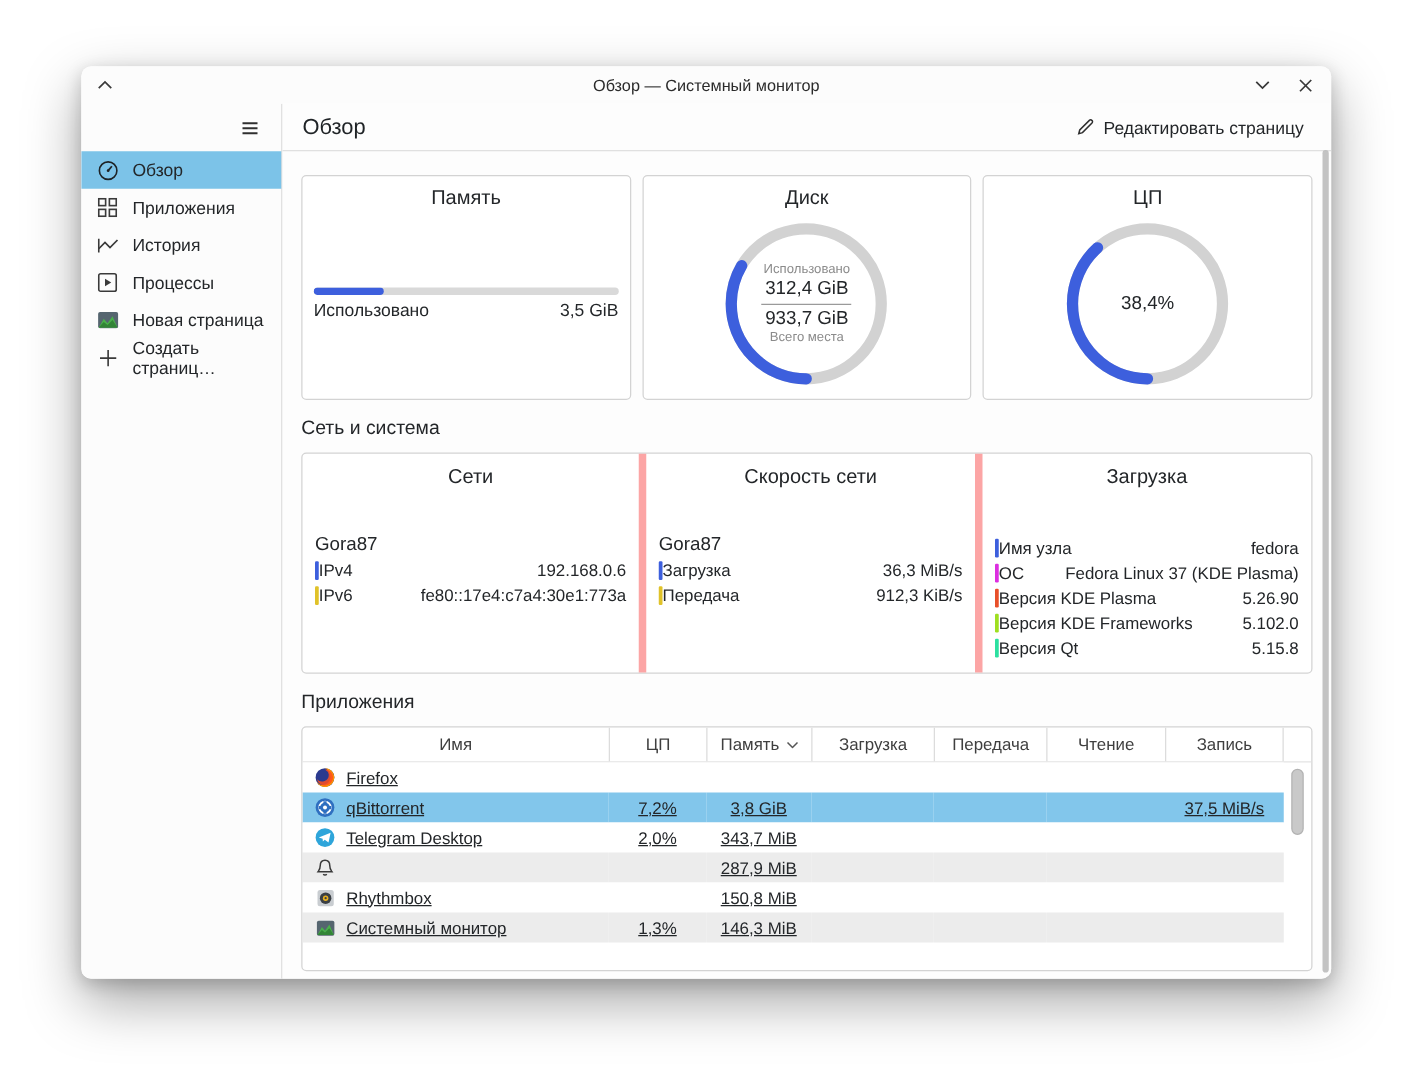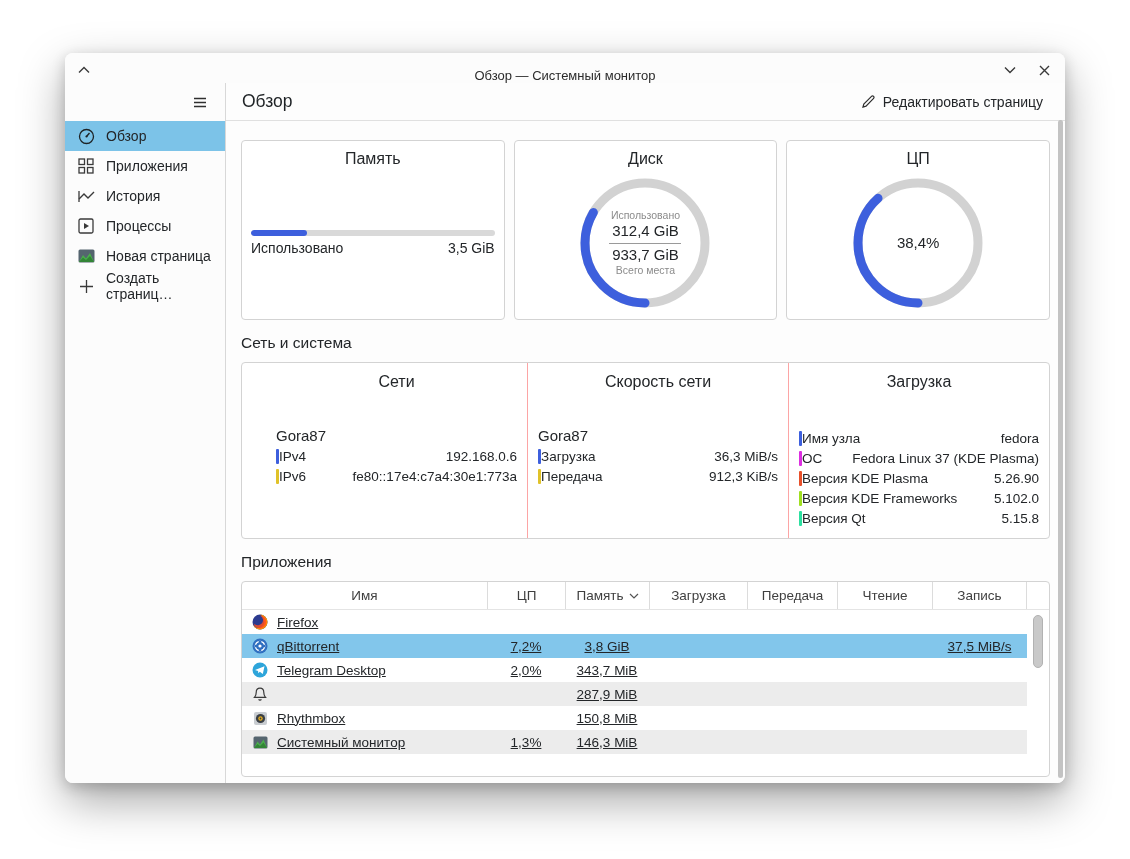--- a/index.html
+++ b/index.html
@@ -1,21 +1,21 @@
 <!DOCTYPE html>
 <html><head>
 <meta charset="utf-8">
 <style>
   html,body{margin:0;padding:0;background:#ffffff;width:1130px;height:859px;
     font-family:"Liberation Sans",sans-serif;color:#232629;-webkit-font-smoothing:antialiased;}
   *{box-sizing:border-box;}
   .window{position:absolute;left:65px;top:53px;width:1000px;height:730px;background:#fdfdfd;
     border-radius:8px;box-shadow:0 18px 45px rgba(0,0,0,.35),0 4px 14px rgba(0,0,0,.18);overflow:hidden;}
   
-  .titlebar{height:30px;position:relative;display:flex;align-items:flex-end;background:#fcfcfc;}
+  .titlebar{height:30px;position:relative;display:flex;align-items:center;background:#fcfcfc;}
   .titlebar .title{position:absolute;left:0;right:0;text-align:center;font-size:13px;color:#2b2b2b;}
   .tb-btn{width:26px;height:26px;display:flex;align-items:center;justify-content:center;color:#3a3a3a;}
   .tb-left{margin-left:6px;}
   .tb-right{position:absolute;right:8px;display:flex;gap:8px;}
   
   .win-body{display:flex;height:700px;}
   .sidebar{width:161px;border-right:1px solid #d8d8d8;display:flex;flex-direction:column;background:#fcfcfc;}
   .sb-toolbar{height:38px;display:flex;align-items:center;justify-content:flex-end;padding-right:12px;}
   .sb-item{height:30px;display:flex;align-items:center;gap:11px;padding-left:12px;font-size:14px;cursor:default;}
   .sb-item.selected{background:#7cc3e8;}
@@ -34,23 +34,23 @@
   .pbar-fill{height:100%;border-radius:3px;background:#3d5fdd;}
   .mem-row{display:flex;justify-content:space-between;font-size:14px;margin-top:4px;}
   
   .donut-wrap{position:relative;width:140px;height:140px;margin:5px auto 0;}
   .donut-center{position:absolute;inset:0;display:flex;flex-direction:column;align-items:center;justify-content:center;text-align:center;line-height:1.25;}
   .donut-small{font-size:10.5px;color:#8b8b8b;}
   .donut-val{font-size:15px;color:#232629;}
   .frac-line{width:72px;height:1px;background:#9a9a9a;margin:2px 0;}
   .section-title{font-size:15.5px;margin:14px 0 10px;color:#232629;}
   
-  .net-card{height:177px;display:grid;grid-template-columns:1fr 1fr 1fr;padding-left:24px;}
+  .net-card{height:177px;display:grid;grid-template-columns:1fr 1fr 1fr;}
   .net-col{padding:10px 10px 0;position:relative;}
-  .net-col + .net-col{border-left:1px solid #fca5a5;}
+  .net-col + .net-col{border-left:6px solid #fca5a5;}
   .net-col h3{margin:0;}
   .group-label{font-size:15px;margin-top:36px;margin-bottom:5px;}
   .sensor-row{display:flex;align-items:flex-start;gap:0;height:20px;font-size:13.5px;}
   .sensor-marker{width:3px;height:15px;border-radius:1px;flex:none;background:#888;}
   .sensor-label{white-space:nowrap;}
   .sensor-val{margin-left:auto;white-space:nowrap;}
   .sys-rows{margin-top:40px;}
   
   .apps-card{height:196px;position:relative;overflow:hidden;}
   .tgrid{display:grid;grid-template-columns:245px 78px 84px 98px 90px 95px 95px;}

